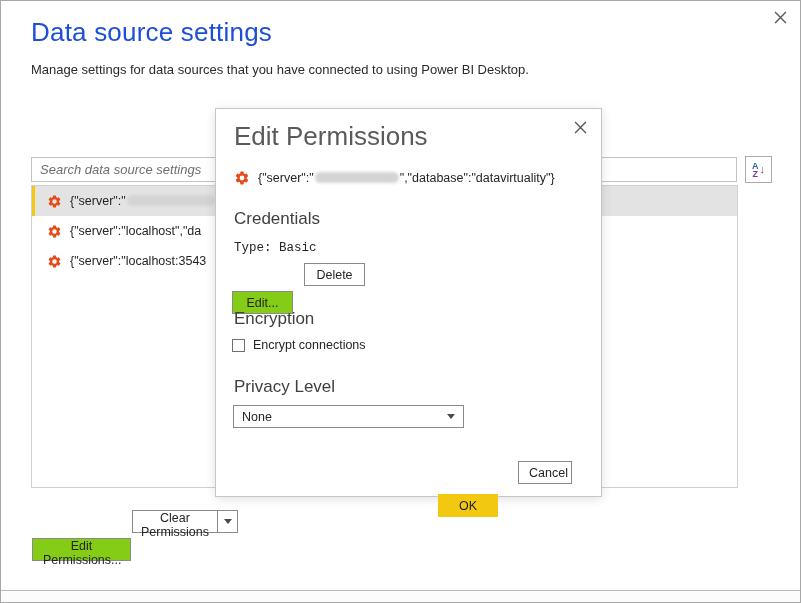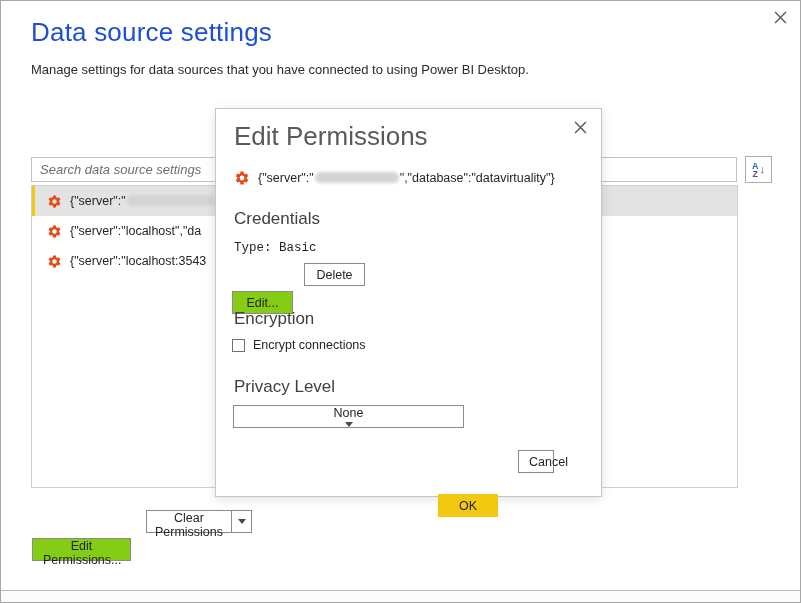--- a/index.html
+++ b/index.html
@@ -61,21 +61,21 @@
 
   .btn {
     border:1px solid #8a8a8a; background:#fff; color:#252525;
     font-size:12.5px; font-family:"Liberation Sans", sans-serif;
     height:23px; cursor:pointer; padding:0 10px;
   }
   .btn.gray { background:#84cc16;margin-top:28px; }
   .btn.yellow { background:#F2C811; border-color:#F2C811; color:#1f1f1f;margin-top:48px; }
 
   .edit-perms-btn { position:absolute; left:31px; top:509px; width:99px; }
-  .clear-perms-group { position:absolute; left:145px; top:509px; display:flex; }
+  .clear-perms-group { position:absolute; left:131px; top:509px; display:flex; }
   .clear-perms-main { width:86px; padding:0; }
   .clear-perms-arrow {
     width:20px; border-left:none; display:flex; align-items:center; justify-content:center; padding:0;
   }
   .tri { width:0; height:0; border-left:4px solid transparent; border-right:4px solid transparent; border-top:5px solid #4a4a4a; }
 
   .close-btn { position:absolute; left:710px; top:551px; width:59px; height:22px; }
 
   .footer-strip { position:absolute; left:0; right:0; top:589px; height:13px; background:#fcfcfc; border-top:1px solid #b9b9b9; }
 
@@ -93,24 +93,24 @@
   .m-edit-btn { position:absolute; left:16px; top:154px; width:61px; }
   .m-delete-btn { position:absolute; left:88px; top:154px; width:61px; }
   .m-enc-h { top:200px; }
   .m-check-row { position:absolute; left:16px; top:229px; display:flex; align-items:center; gap:8px; cursor:pointer; }
   .checkbox { width:13px; height:13px; border:1px solid #707070; background:#fff; }
   .check-label { font-size:12.5px; }
   .m-priv-h { top:268px; }
   .dropdown {
     position:absolute; left:17px; top:296px; width:231px; height:23px;
     border:1px solid #8a8a8a; background:#fff; display:flex; align-items:center;
-    justify-content:space-between; padding:0 8px; font-size:12.5px; cursor:pointer;flex-direction:column;
+    justify-content:space-between; padding:0 8px; font-size:12.5px; cursor:pointer;
   }
   .m-ok-btn { position:absolute; left:222px; top:337px; width:60px; }
-  .m-cancel-btn { position:absolute; left:302px; top:341px; width:36px; }
+  .m-cancel-btn { position:absolute; left:302px; top:352px; width:54px; }
 </style>
 </head>
 <body>
 
 <div class="window">
 
   <span class="icon-x win-close">
     <svg width="13" height="13" viewBox="0 0 12 12">
         <path d="M1 1 L11 11 M11 1 L1 11" stroke="#5a5a5a" stroke-width="1.3" fill="none"></path>
       </svg>

